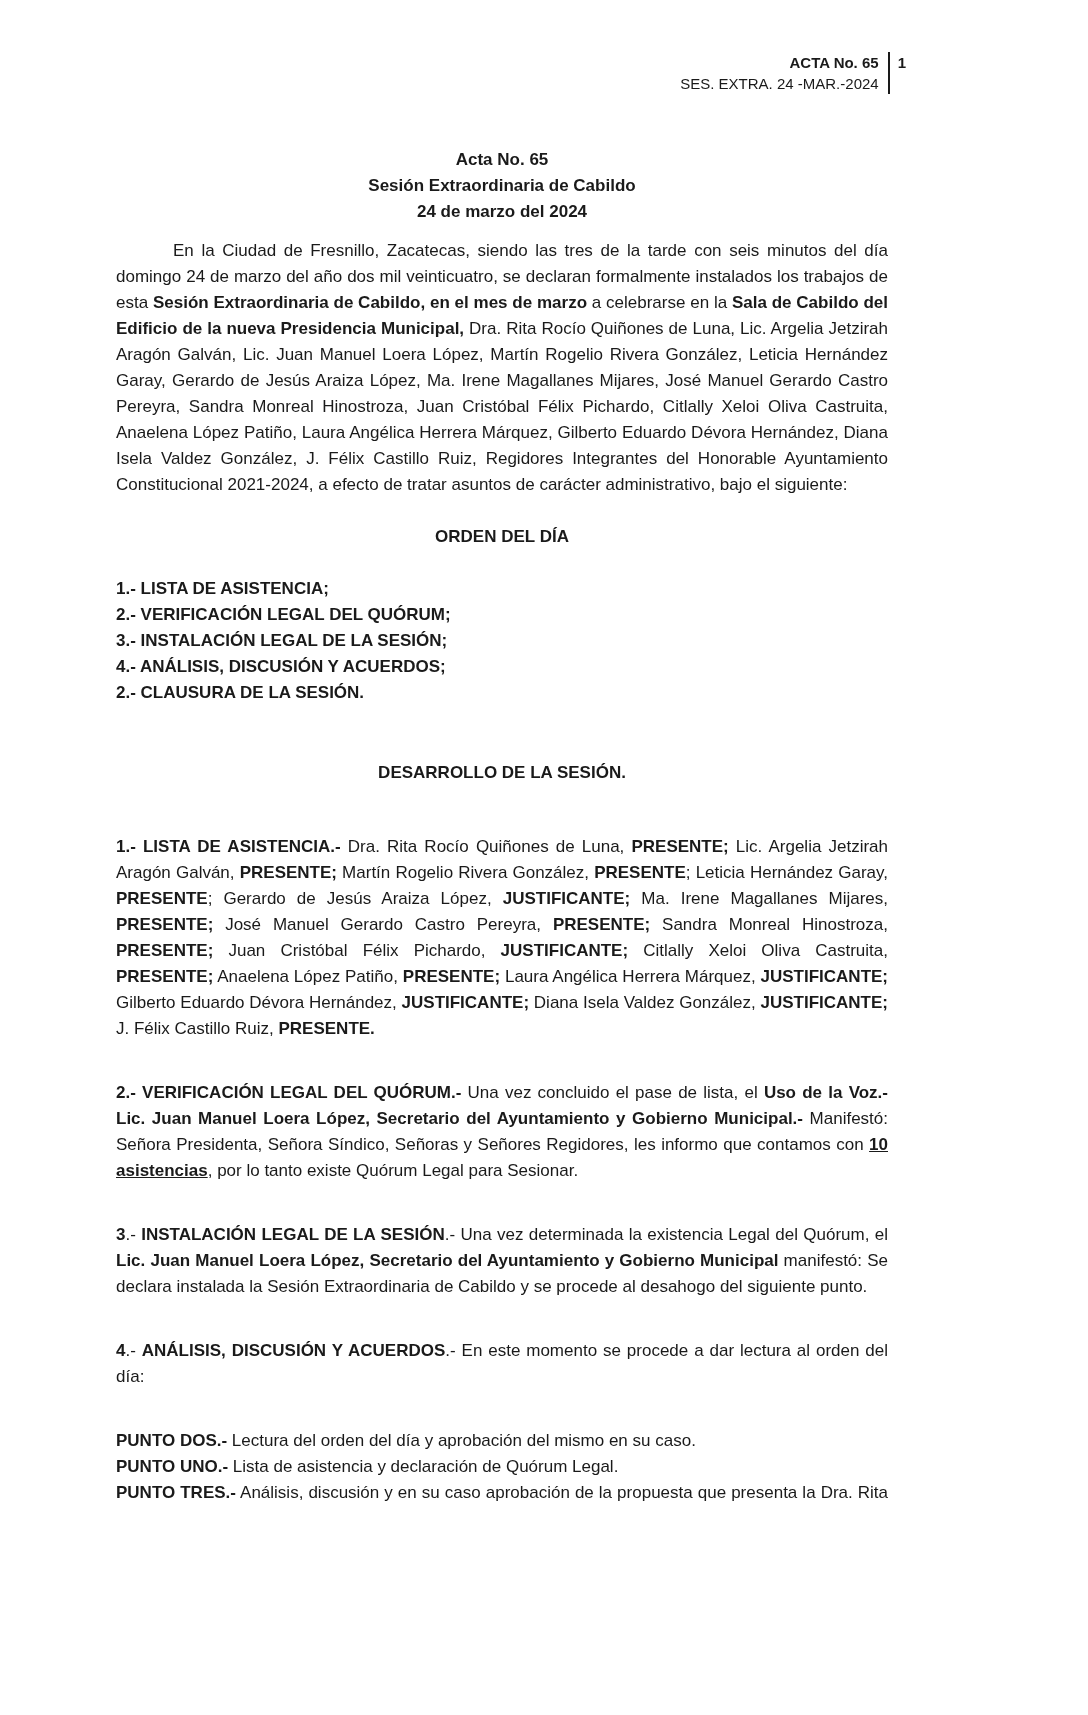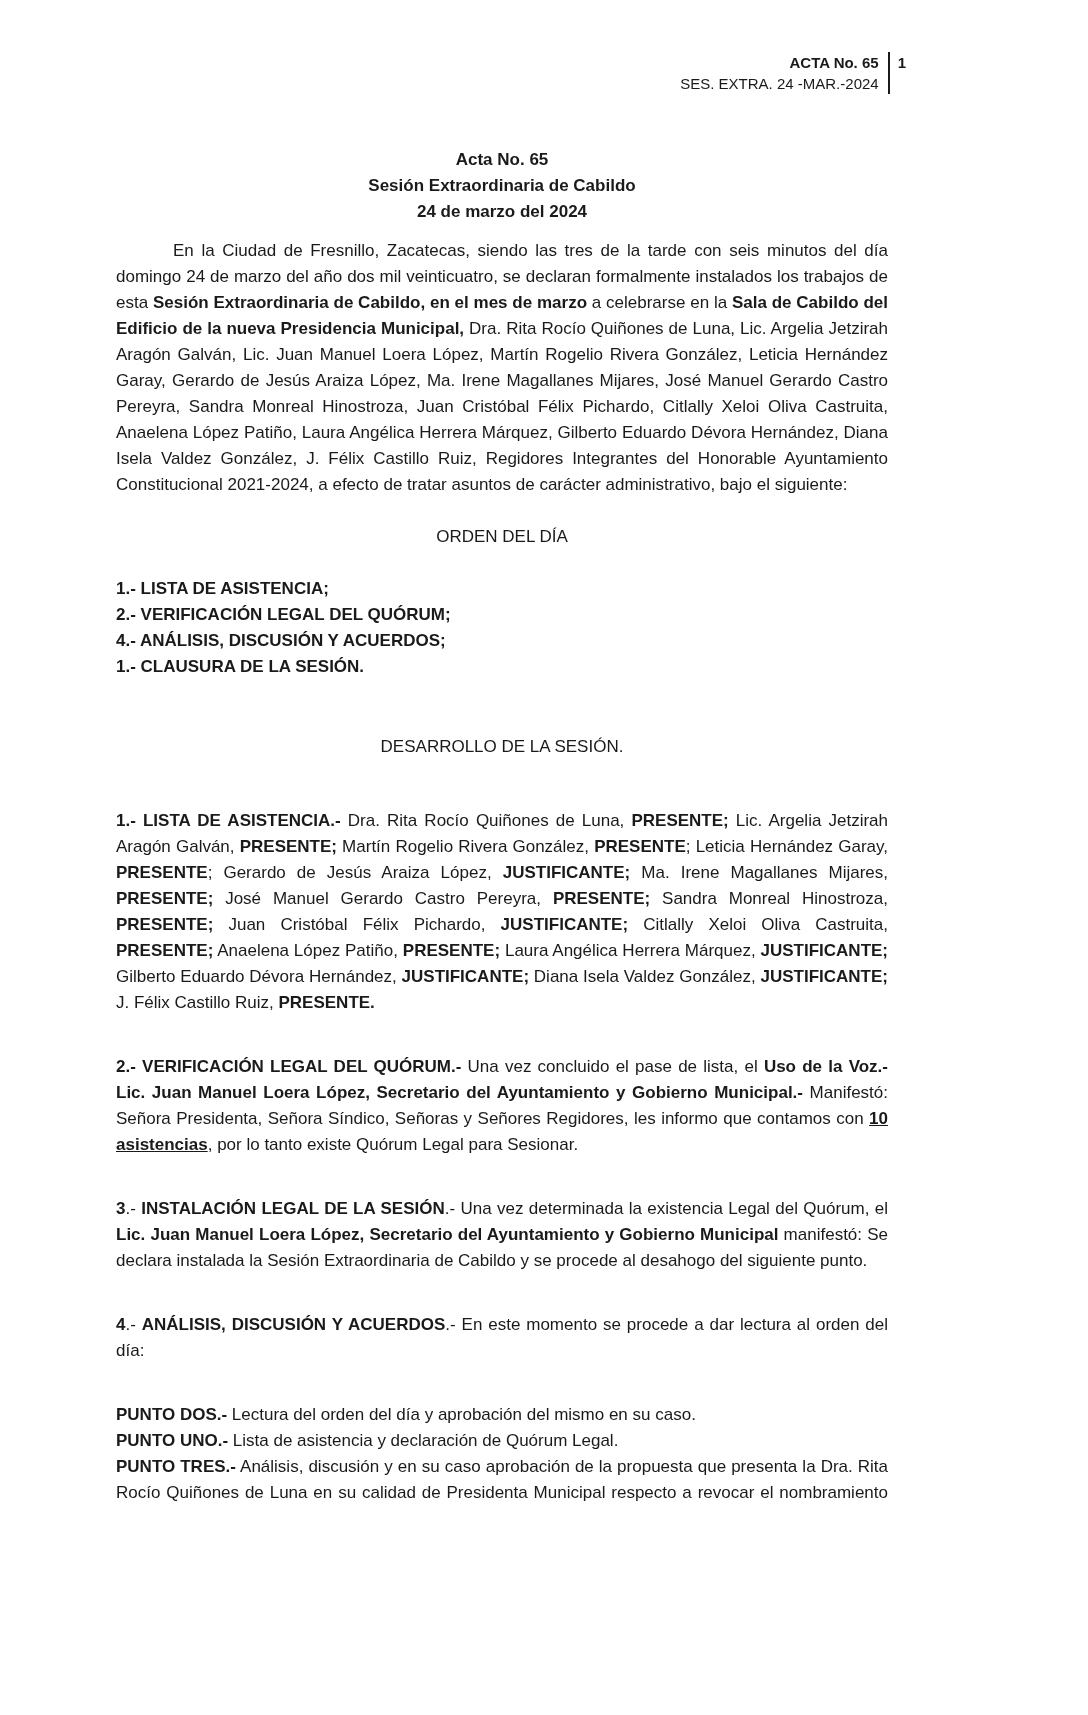--- a/index.html
+++ b/index.html
@@ -65,21 +65,21 @@
     margin: 0 0 38px 0;
   }
   .para.indent {
     text-indent: 57px;
     margin-top: 13px;
     margin-bottom: 26px;
   }
   .para.punto { margin-bottom: 0; }
   .center-heading {
     text-align: center;
-    font-weight: 400;
+    font-weight: 700;
     font-size: 17px;
     line-height: 26px;
     margin: 0 0 26px 0;
   }
   .center-heading.spaced { margin-bottom: 48px; }
   .orden-list {
     font-weight: 700;
     font-size: 17px;
     line-height: 26px;
     margin: 8px 0 54px 0;
@@ -107,22 +107,23 @@
     <div>24 de marzo del 2024</div>
   </div>
 
   <p class="para indent"><span>En la Ciudad de Fresnillo, Zacatecas, siendo las tres de la tarde con seis minutos del día domingo 24 de marzo del año dos mil veinticuatro, se declaran formalmente instalados los trabajos de esta </span><span class="b">Sesión Extraordinaria de Cabildo, en el mes de marzo</span><span> a celebrarse en la </span><span class="b">Sala de Cabildo del Edificio de la nueva Presidencia Municipal,</span><span> Dra. Rita Rocío Quiñones de Luna, Lic. Argelia Jetzirah Aragón Galván, Lic. Juan Manuel Loera López, Martín Rogelio Rivera González, Leticia Hernández Garay, Gerardo de Jesús Araiza López, Ma. Irene Magallanes Mijares, José Manuel Gerardo Castro Pereyra, Sandra Monreal Hinostroza, Juan Cristóbal Félix Pichardo, Citlally Xeloi Oliva Castruita, Anaelena López Patiño, Laura Angélica Herrera Márquez, Gilberto Eduardo Dévora Hernández, Diana Isela Valdez González, J. Félix Castillo Ruiz, Regidores Integrantes del Honorable Ayuntamiento Constitucional 2021-2024, a efecto de tratar asuntos de carácter administrativo, bajo el siguiente:</span></p>
 
   <h2 class="center-heading">ORDEN DEL DÍA</h2>
 
   <div class="orden-list">
     <div>1.- LISTA DE ASISTENCIA;</div>
     <div>2.- VERIFICACIÓN LEGAL DEL QUÓRUM;</div>
+    <div>3.- INSTALACIÓN LEGAL DE LA SESIÓN;</div>
     <div>4.- ANÁLISIS, DISCUSIÓN Y ACUERDOS;</div>
-    <div>1.- CLAUSURA DE LA SESIÓN.</div>
+    <div>2.- CLAUSURA DE LA SESIÓN.</div>
   </div>
 
   <h2 class="center-heading spaced">DESARROLLO DE LA SESIÓN.</h2>
 
   <p class="para"><span class="b">1.- LISTA DE ASISTENCIA.-</span><span> Dra. Rita Rocío Quiñones de Luna, </span><span class="b">PRESENTE;</span><span> Lic. Argelia Jetzirah Aragón Galván, </span><span class="b">PRESENTE;</span><span> Martín Rogelio Rivera González, </span><span class="b">PRESENTE</span><span>; Leticia Hernández Garay, </span><span class="b">PRESENTE</span><span>; Gerardo de Jesús Araiza López, </span><span class="b">JUSTIFICANTE;</span><span> Ma. Irene Magallanes Mijares, </span><span class="b">PRESENTE;</span><span> José Manuel Gerardo Castro Pereyra, </span><span class="b">PRESENTE;</span><span> Sandra Monreal Hinostroza, </span><span class="b">PRESENTE;</span><span> Juan Cristóbal Félix Pichardo, </span><span class="b">JUSTIFICANTE;</span><span> Citlally Xeloi Oliva Castruita, </span><span class="b">PRESENTE;</span><span> Anaelena López Patiño, </span><span class="b">PRESENTE;</span><span> Laura Angélica Herrera Márquez, </span><span class="b">JUSTIFICANTE;</span><span> Gilberto Eduardo Dévora Hernández, </span><span class="b">JUSTIFICANTE;</span><span> Diana Isela Valdez González, </span><span class="b">JUSTIFICANTE;</span><span> J. Félix Castillo Ruiz, </span><span class="b">PRESENTE.</span></p>
 
   <p class="para"><span class="b">2.- VERIFICACIÓN LEGAL DEL QUÓRUM.-</span><span> Una vez concluido el pase de lista, el </span><span class="b">Uso de la Voz.- Lic. Juan Manuel Loera López, Secretario del Ayuntamiento y Gobierno Municipal.-</span><span> Manifestó: Señora Presidenta, Señora Síndico, Señoras y Señores Regidores, les informo que contamos con </span><span class="b u">10 asistencias</span><span>, por lo tanto existe Quórum Legal para Sesionar.</span></p>
 
   <p class="para"><span class="b">3</span><span>.- </span><span class="b">INSTALACIÓN LEGAL DE LA SESIÓN</span><span>.- Una vez determinada la existencia Legal del Quórum, el </span><span class="b">Lic. Juan Manuel Loera López, Secretario del Ayuntamiento y Gobierno Municipal</span><span> manifestó: Se declara instalada la Sesión Extraordinaria de Cabildo y se procede al desahogo del siguiente punto.</span></p>
 

